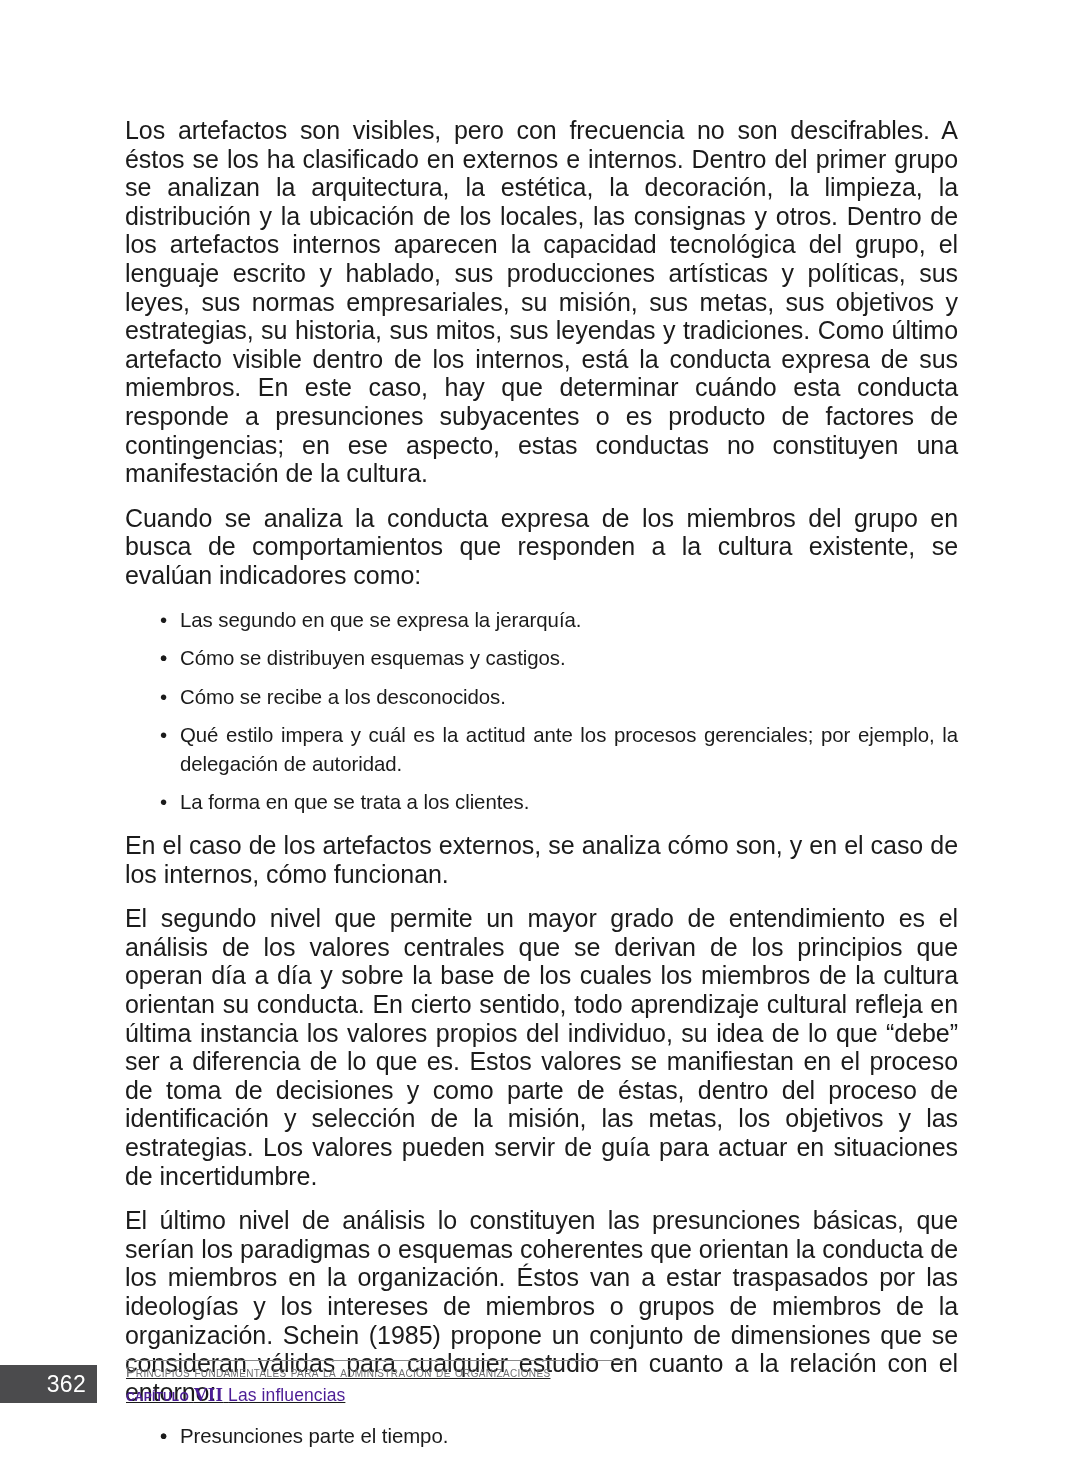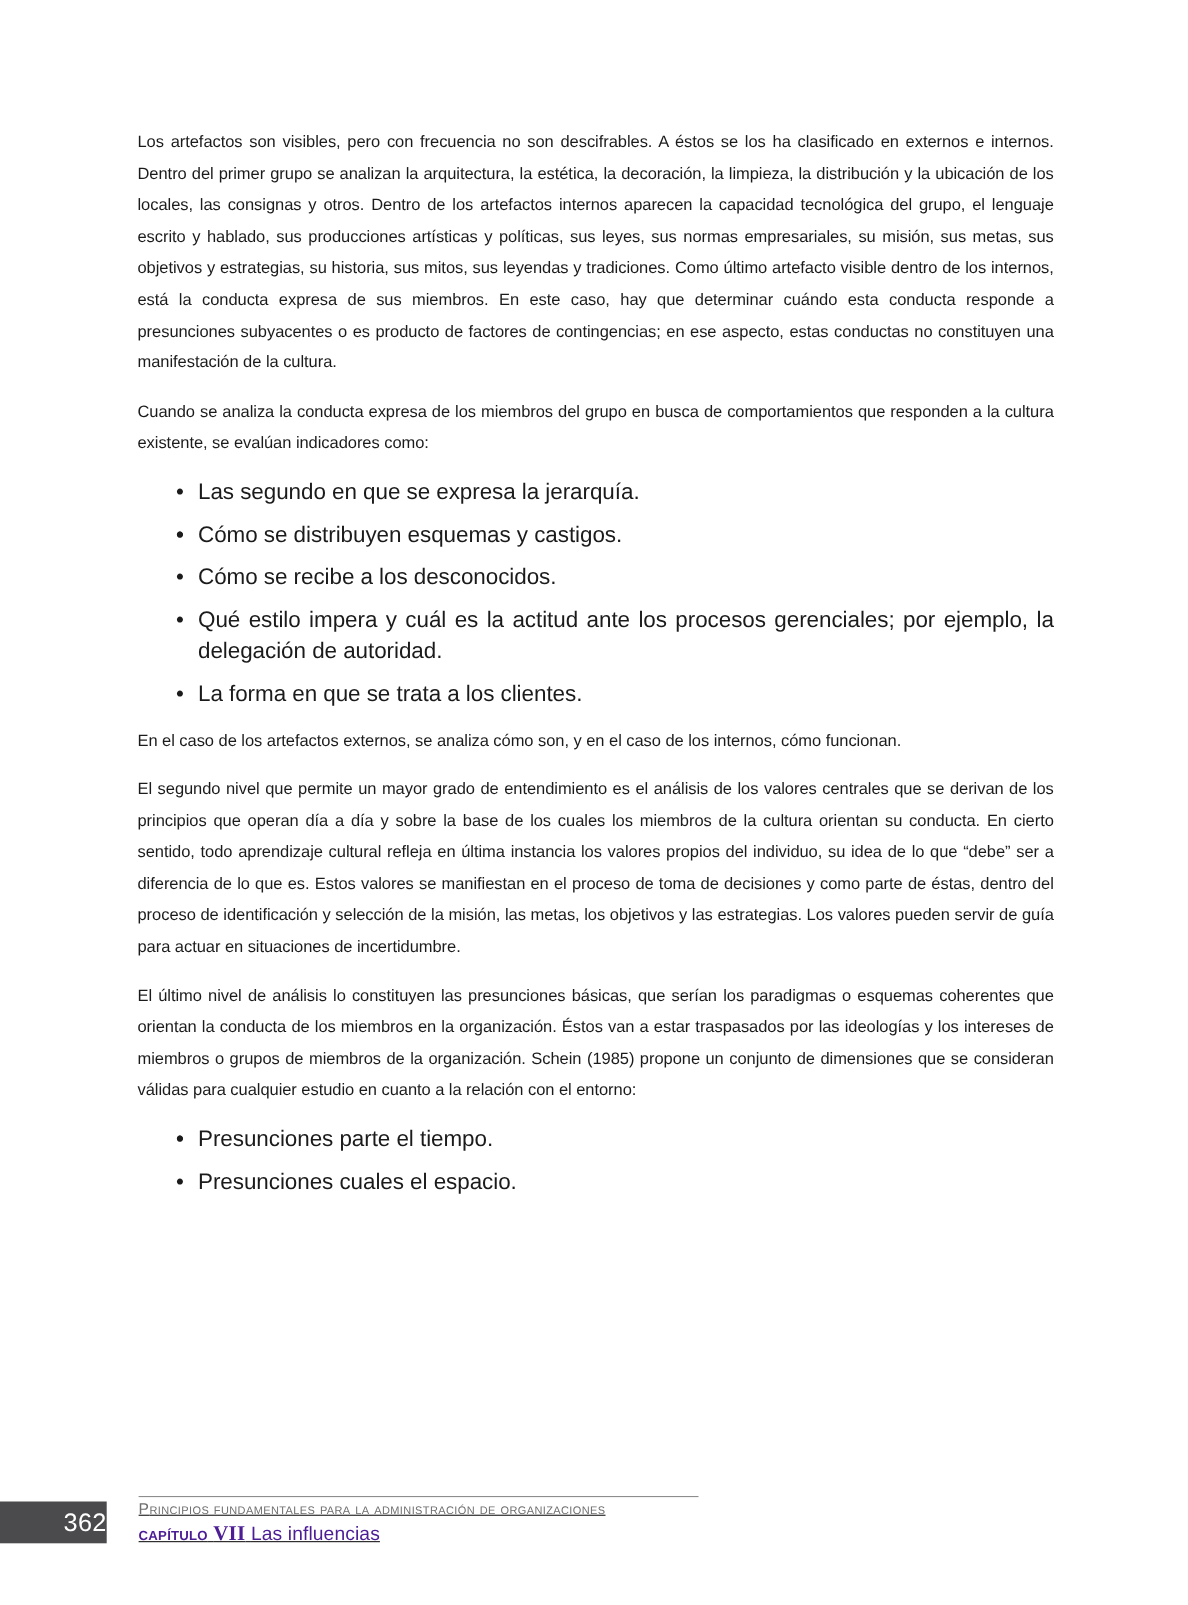--- a/index.html
+++ b/index.html
@@ -28,21 +28,21 @@
   
   .content {
     position: absolute;
     left: 125px;
     top: 116px;
     width: 833px;
   }
 
   p.body-par {
     margin: 0 0 16px 0;
-    font-size: 15px;
+    font-size: 25px;
     line-height: 28.6px;
     text-align: justify;
     text-justify: inter-word;
     color: #1b1b1b;
     letter-spacing: -0.05px;
     hyphens: none;
   }
 
   p.body-par:last-child {
     margin-bottom: 0;
@@ -105,20 +105,21 @@
     position: absolute;
     left: 0;
     top: 13px;
     width: 97px;
     height: 38px;
     background: #4b4b4d;
     display: flex;
     align-items: center;
     justify-content: flex-end;
     box-sizing: border-box;
+    padding-right: 11px;
   }
 
   .page-number-box .page-number {
     color: #ffffff;
     font-size: 23px;
     line-height: 1;
     font-family: "Liberation Sans", sans-serif;
     letter-spacing: 0.3px;
   }
 

